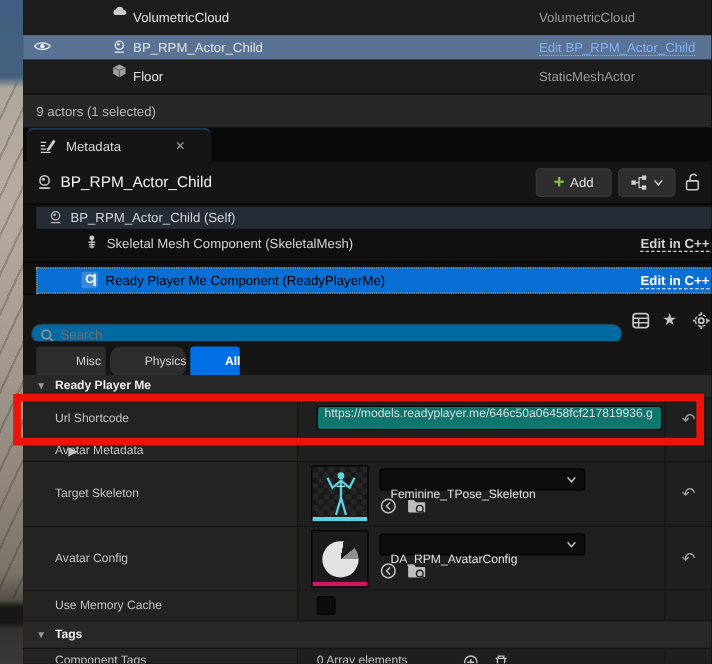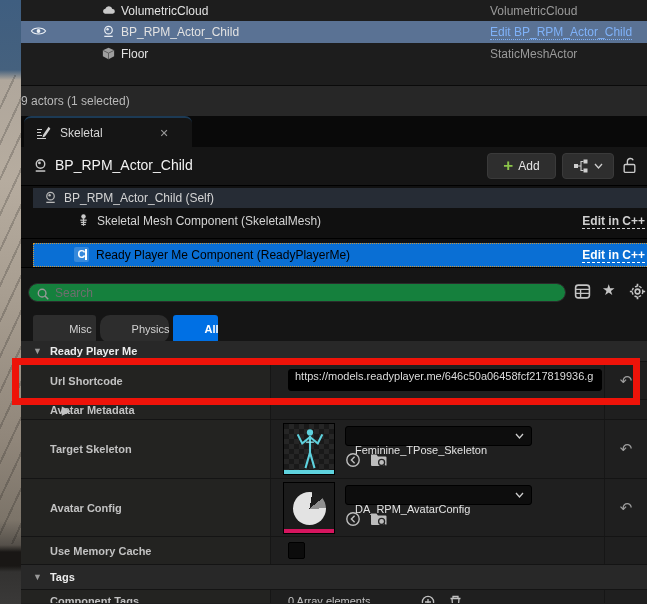--- a/index.html
+++ b/index.html
@@ -16,29 +16,29 @@
       #3f5e80 0px, #45617e 70px, #b0a79c 80px, #b6ac9f 180px,
       #a79d90 300px, #90867a 440px, #7c7469 520px, #55504a 545px,
       #191715 552px, #191715 566px, #333231 572px, #3a3938 604px);
   }
   #viewport-strip .tiles {
     position:absolute; inset:75px 0 60px 0;
     background:repeating-linear-gradient(115deg, transparent 0 13px, rgba(0,0,0,.18) 13px 15px);
   }
   
   #outliner { position:absolute; left:21px; top:0; width:626px; height:85px; background:#1d1d1d; }
-  .out-row { position:relative; height:21px; display:flex; align-items:center; }
+  .out-row { position:relative; height:32px; display:flex; align-items:center; }
   .out-row.sel { background:#5a7294; height:22px; }
   .out-eye { position:absolute; left:9px; top:4px; }
   .out-ico { position:absolute; left:80px; top:3px; width:15px; height:15px; }
   .out-lbl { position:absolute; left:100px; color:#e2e2e2; }
   .out-type { position:absolute; left:469px; color:#9a9a9a; }
   .out-type-link { position:absolute; left:469px; color:#7fb2f9; border-bottom:1px dotted #7fb2f9; }
   #status-bar { position:absolute; left:21px; top:85px; width:626px; height:31px; background:#272727;
-    border-top:1px solid #0a0a0a; line-height:31px; color:#b8b8b8; }
+    border-top:1px solid #0a0a0a; line-height:31px; padding-left:12px; color:#b8b8b8; }
   
   #tab-bar { position:absolute; left:21px; top:116px; width:626px; height:31px; background:#090909; }
   #details-tab { position:absolute; left:3px; top:0; width:168px; height:31px; background:#151515;
     border-top:2px solid #1c3a55; border-radius:7px 7px 0 0; }
   #details-tab .t-ico { position:absolute; left:11px; top:7px; }
   #details-tab .t-lbl { position:absolute; left:36px; top:8px; color:#d6d6d6; }
   #details-tab .t-x { position:absolute; left:132px; top:7px; width:16px; height:16px; color:#9a9a9a;
     text-align:center; line-height:16px; font-size:11px; }
   
   #details-header { position:absolute; left:21px; top:147px; width:626px; height:38px; background:#151515; }
@@ -58,48 +58,48 @@
   #cmp-skel { top:24px; height:22px; }
   #cmp-rpm { top:57px; height:24px; background:#0a6fd4; outline:1px dotted #cf9733; outline-offset:-1px; }
   .cmp-ico { position:absolute; width:16px; height:16px; }
   .edit-link { position:absolute; right:14px; color:#d0d0d0; border-bottom:1px dashed #d0d0d0;font-weight:bold; }
   #cmp-rpm .edit-link { color:#fff; border-bottom-color:#fff; }
   .c-badge { position:absolute; left:41px; top:4px; width:15px; height:15px; color:#fff; font-weight:bold;
     font-size:11px; line-height:15px; text-align:center; background:rgba(255,255,255,.18); border-radius:2px; }
   .c-badge::after { content:""; position:absolute; right:2px; top:2px; bottom:2px; width:2px; background:#fff; }
   
   #search-row { position:absolute; left:21px; top:272px; width:626px; height:38px; background:#151515; }
-  #search-pill { position:absolute; left:7px; top:11px; width:538px; height:19px; background:#15803d;
+  #search-pill { position:absolute; left:7px; top:22px; width:538px; height:19px; background:#0369a1;
     border:1px solid #2b2b2b; border-radius:10px; }
   #search-pill svg { position:absolute; left:7px; top:3px; }
   #search-input { position:absolute; left:26px; top:1px; width:500px; height:15px; background:transparent;
     border:none; outline:none; color:#d8d8d8; font-size:12px; font-family:"Liberation Sans",sans-serif; }
   #search-input::placeholder { color:#6e6e6e; }
   .srch-ico { position:absolute; top:11px; }
   
   #filter-row { position:absolute; left:21px; top:310px; width:626px; height:31px; background:#151515; }
   .chip { position:absolute; top:5px; height:28px; border-radius:3px; background:#2d2d2d;
     color:#d2d2d2; font-size:11px; display:flex; align-items:center; justify-content:center;padding-left:32px; }
   .chip.active { background:#0070e4; color:#fff; font-weight:bold; }
   
   #props { position:absolute; left:21px; top:341px; width:626px; height:263px; background:#1e1e1e;
     display:flex; flex-direction:column; }
   .prow { display:flex; border-bottom:1px solid #141414; }
   .prow .lbl { width:250px; background:#232321; border-right:1px solid #161616; position:relative;
-    display:flex; align-items:center;font-weight:bold; }
+    display:flex; align-items:center; }
   .prow .lbl span { margin-left:29px; color:#c2c2c2; font-size:11px; }
   .prow .val { flex:1; position:relative; background:#1f1f1f; }
   .prow .rst { width:43px; border-left:1px solid #161616; position:relative; background:#1f1f1f; }
   .cat { background:#282828; display:flex; align-items:center; border-bottom:1px solid #141414; }
   .cat .tri { margin-left:12px; color:#9a9a9a; font-size:9px; }
   .cat span.name { margin-left:8px; color:#ececec; font-weight:bold; font-size:11px;text-align:right; }
   .tri-r { position:absolute; left:12px; color:#9a9a9a; font-size:9px; top:50%; transform:translateY(-50%); }
   .reset-arrow { position:absolute; left:50%; top:50%; transform:translate(-50%,-50%);
     color:#9e9e9e; font-size:15px; }
-  #url-input { position:absolute; left:17px; top:7px; width:314px; height:22px; background:#000000;
+  #url-input { position:absolute; left:17px; top:7px; width:314px; height:22px; background:#0f766e;
     border:1px solid #000; border-radius:3px; color:#dcdcdc; font-size:11px; padding:0 6px;
     font-family:"Liberation Sans",sans-serif; white-space:nowrap; overflow:hidden; }
   .thumb { position:absolute; left:12px; top:3px; width:52px; height:52px; border:1px solid #000;
     background:#1b1b1b; overflow:hidden; }
   .thumb .bar { position:absolute; left:0; right:0; bottom:0; height:4px; }
   .checker { background:repeating-conic-gradient(#262626 0% 25%, #191919 0% 50%) 0 0 / 10px 10px; }
   .dropdown { position:absolute; left:74px; top:6px; width:187px; height:20px; background:#0d0d0d;
     border:1px solid #000; border-radius:3px; display:flex; align-items:center; }
   .dropdown span { margin-left:9px; flex:1; font-size:11px; color:#e2e2e2; white-space:nowrap; overflow:hidden;margin-top:28px; }
   .dropdown svg { margin-right:7px; }
@@ -172,21 +172,21 @@
   </div>
 
   <div id="tab-bar">
     <div id="details-tab">
       <span class="t-ico">
         <svg width="16" height="16" viewBox="0 0 16 16">
             <path d="M2 4.5h5M2 7.5h4M2 10.5h5M2 13.5h9" stroke="#cfcfcf" stroke-width="1.2"></path>
             <path d="M13.6 1.8l-5.6 8.2-.5 2.6 2.5-1 5.4-7.9z" fill="#cfcfcf"></path>
           </svg>
       </span>
-      <span class="t-lbl">Skeletal</span>
+      <span class="t-lbl">Metadata</span>
       <span class="t-x">✕</span>
     </div>
   </div>
 
   <div id="details-header">
     <span class="h-ico">
       <svg width="17" height="17" viewBox="0 0 16 16">
           <circle cx="8" cy="6.6" r="4" fill="none" stroke="#c9c9c9" stroke-width="1.3"></circle>
           <circle cx="7" cy="5.6" r="1.3" fill="#c9c9c9"></circle>
           <path d="M3.5 13.2h9" stroke="#c9c9c9" stroke-width="1.4"></path>

